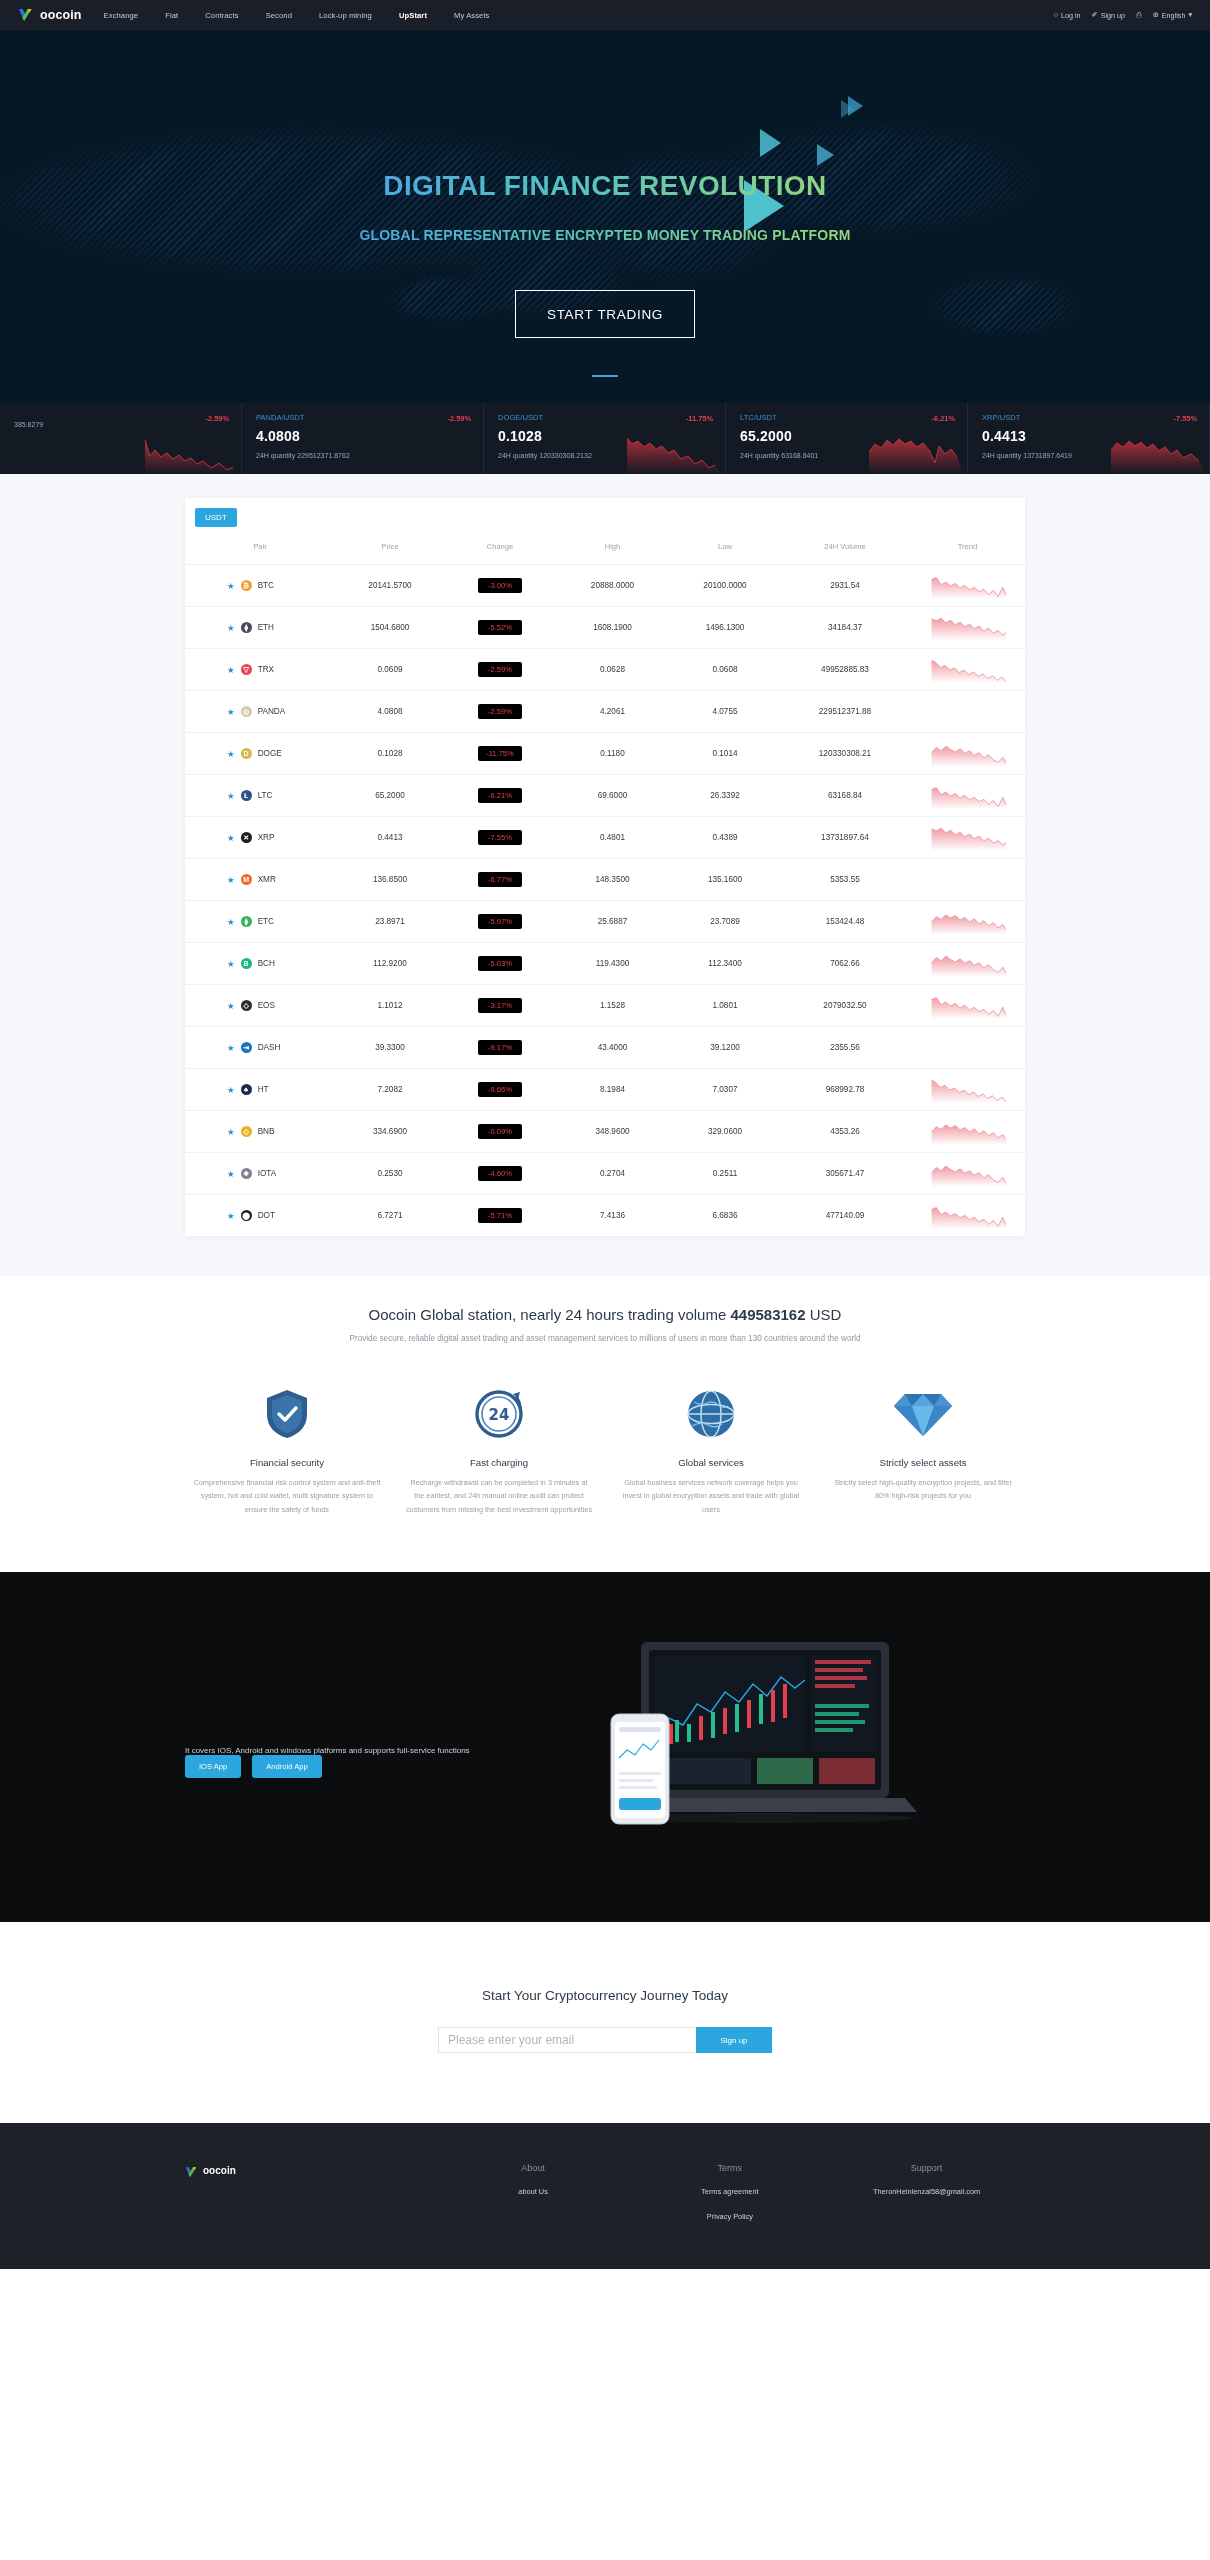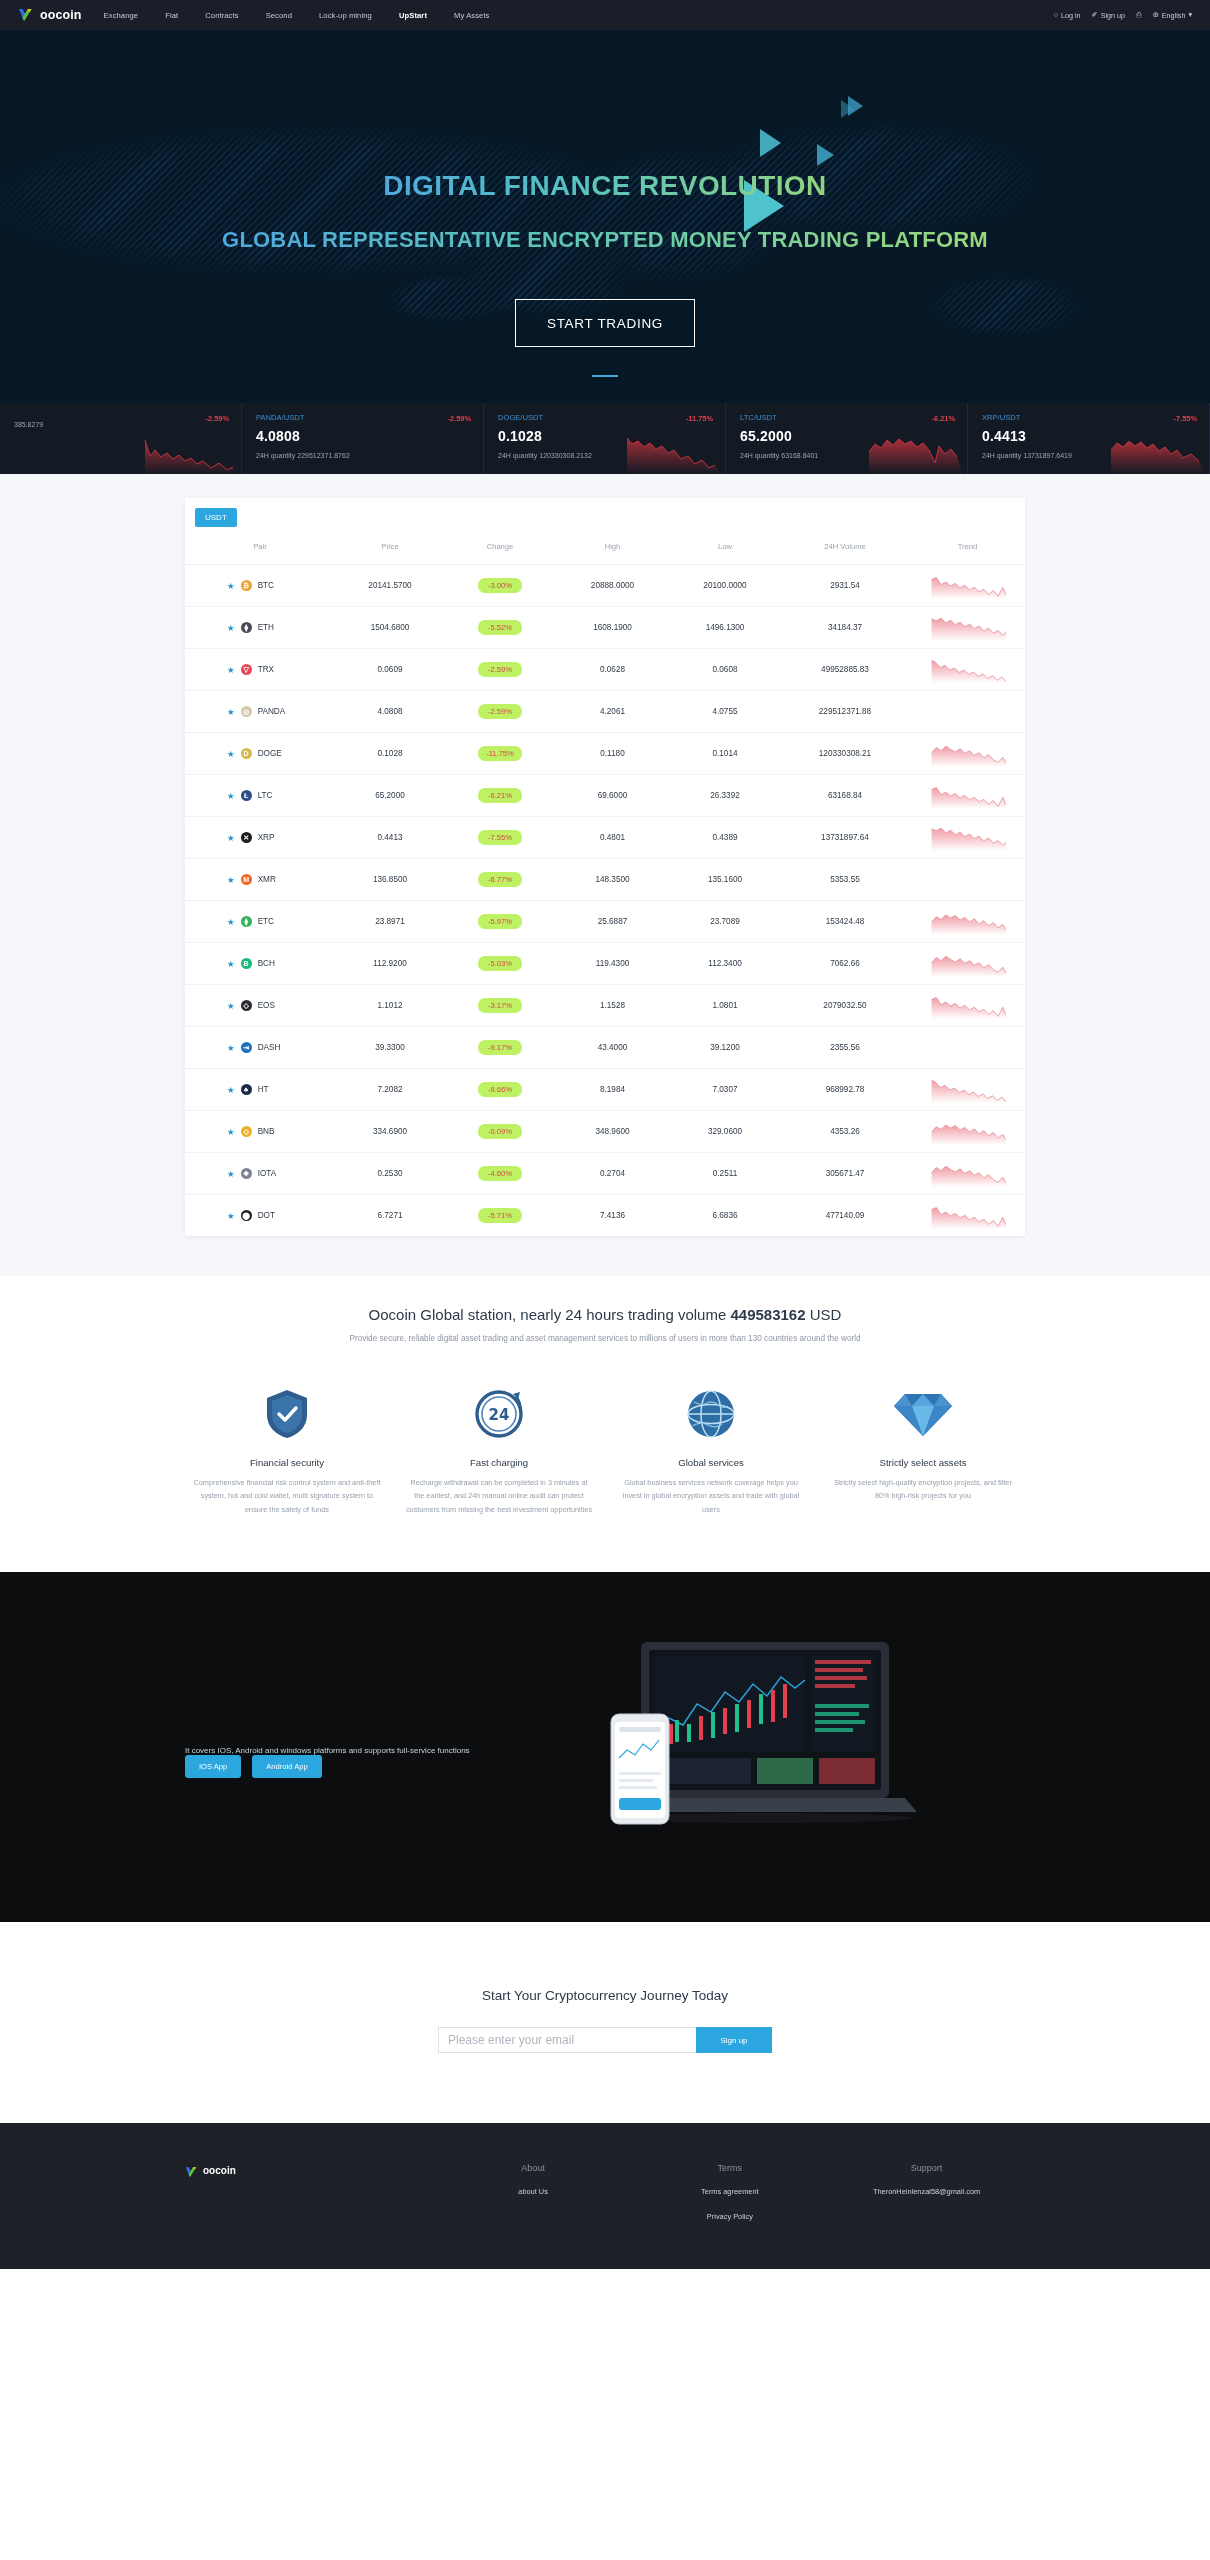--- a/index.html
+++ b/index.html
@@ -70,21 +70,21 @@
   }
   .hero-h1 {
     font-size: 28px; font-weight: 700; letter-spacing: .4px;
     background: linear-gradient(90deg, #4fa8dd 0%, #57c3c0 42%, #93d47f 100%);
     -webkit-background-clip: text; background-clip: text;
     -webkit-text-fill-color: transparent; color: #6ec0b0;
     display: inline-block;
   }
   .hero-h2 {
     margin-top: 25px;
-    font-size: 22px; font-weight: 700; letter-spacing: .2px;
+    font-size: 14px; font-weight: 700; letter-spacing: .2px;
     background: linear-gradient(90deg, #4fa8dd 0%, #5fc7b6 45%, #9ad97a 100%);
     -webkit-background-clip: text; background-clip: text;
     -webkit-text-fill-color: transparent; color: #6ec0b0;
     display: inline-block;
   }
   .hero-cta {
     margin: 46px auto 0;
     width: 180px; height: 48px;
     border: 1px solid #ffffff;
     display: flex; align-items: center; justify-content: center;
@@ -160,21 +160,21 @@
   .pair-cell { display: flex; align-items: center; gap: 6px; padding-left: 42px; }
   .star { color: #1f92d4; font-size: 8.5px; cursor: pointer; }
   .coin-ic {
     width: 11px; height: 11px; border-radius: 50%;
     display: inline-flex; align-items: center; justify-content: center;
     font-size: 7px; font-weight: 700; color: #fff; flex: none;
   }
   .pair-name { font-size: 8.2px; color: #2f3a46; }
   .chg-pill {
     display: inline-block; min-width: 44px; padding: 3px 5px;
-    background: #bef264; color: #e2404f; border-radius: 7px;
+    background: #000000; color: #e2404f; border-radius: 2px;
     font-size: 7.6px;
   }
   .trend-cell { padding: 6px 0; }
   .trend-cell svg { display: block; margin: 0 auto; }
 
   
   .stats { text-align: center; padding: 30px 0 4px; background: #ffffff; }
   .stats-h {
     font-size: 15px; color: #2d3a48; font-weight: 400;
   }

